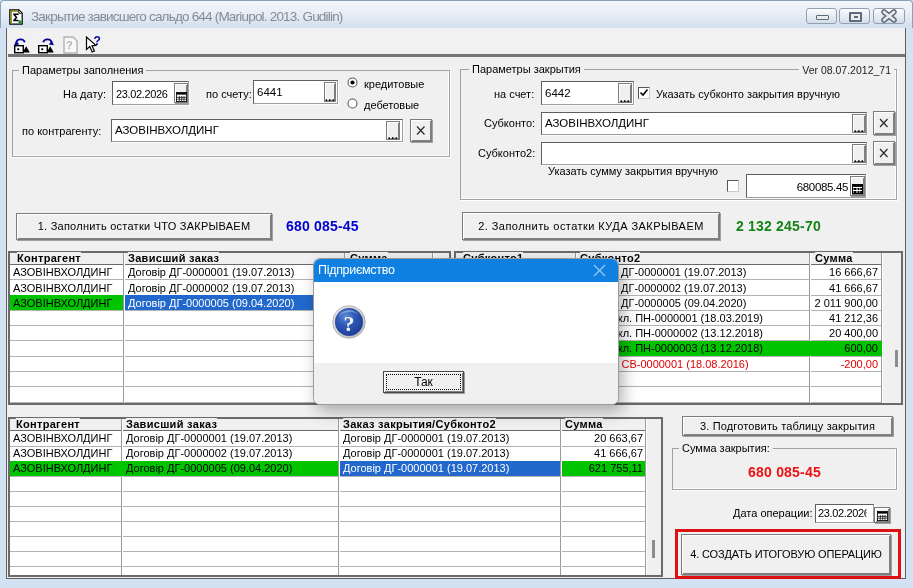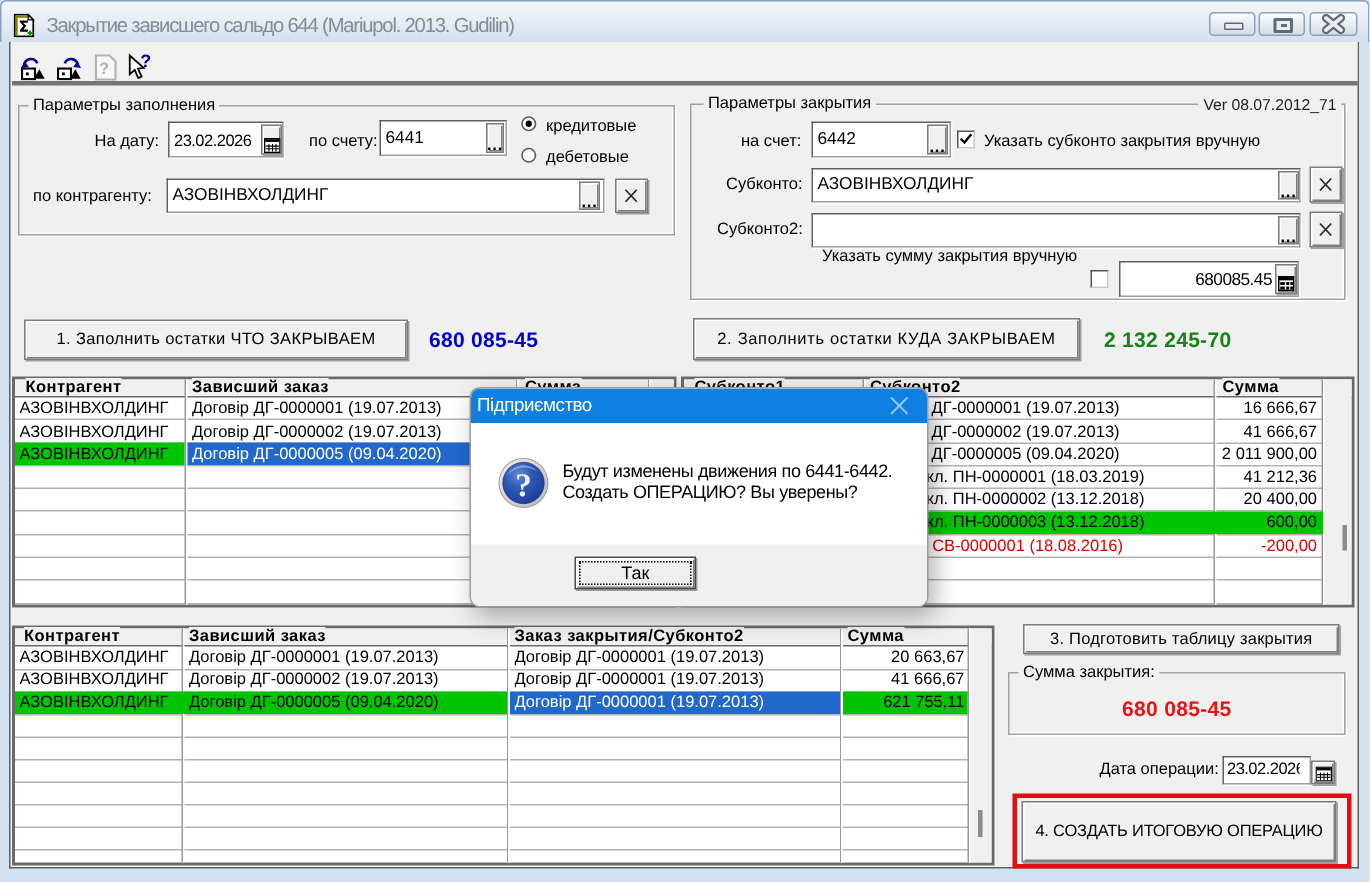--- a/index.html
+++ b/index.html
@@ -293,21 +293,20 @@
   <linearGradient id="rg" x1="0" y1="0" x2="1" y2="1">
           <stop offset="0%" stop-color="#efefef"></stop>
           <stop offset="100%" stop-color="#b9b9b9"></stop>
         </linearGradient>
       </defs>
   <circle cx="17" cy="17" r="16.3" fill="url(#rg)" stroke="#9e9e9e" stroke-width="0.7"></circle>
   <circle cx="17" cy="17" r="13.8" fill="url(#qg)" stroke="#16308a" stroke-width="0.5"></circle>
   <path d="M6 12 A12.5 12.5 0 0 1 27 10 A13 10 0 0 0 7 11 z" fill="rgba(255,255,255,0.35)"></path>
   <text x="17" y="25.5" font-size="22" font-weight="bold" fill="#f2f2f2" text-anchor="middle" font-family="Liberation Serif">?</text>
  </svg>
- <div style="position:absolute;left:61px;top:49px;font-size:12px;letter-spacing:-0.25px;color:#000;line-height:13.5px;">Будут изменены движения по 6441-6442.<br>Создать ОПЕРАЦИЮ? Вы уверены?</div>
  <div style="position:absolute;left:0;top:104px;width:100%;height:43px;background:#f0f0f0;"></div>
  <div style="position:absolute;left:69px;top:112px;width:81px;height:22px;background:#f0f0f0;border:1px solid #4a4a4a;box-shadow:inset 1px 1px 0 #ffffff,inset -1px -1px 0 #808080,1px 1px 0 #9d9d9d;">
   <div style="position:absolute;left:2px;top:2px;right:2px;bottom:2px;border:1px dotted #000;"></div>
   <div style="position:absolute;left:0;top:0;width:100%;text-align:center;line-height:20px;font-size:12px;">Так</div>
  </div>
  <div style="position:absolute;left:156px;top:112px;width:82px;height:22px;background:#f0f0f0;border:1px solid #7c7c7c;box-shadow:inset 1px 1px 0 #ffffff,inset -1px -1px 0 #808080,1px 1px 0 #9d9d9d;margin-top:48px;">
   <div style="position:absolute;left:0;top:0;width:100%;text-align:center;line-height:20px;font-size:12px;">Ні</div>
  </div>
 </div>
 

